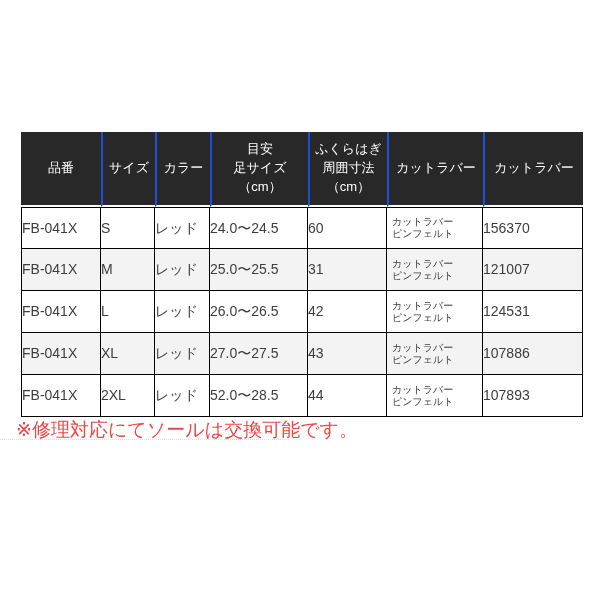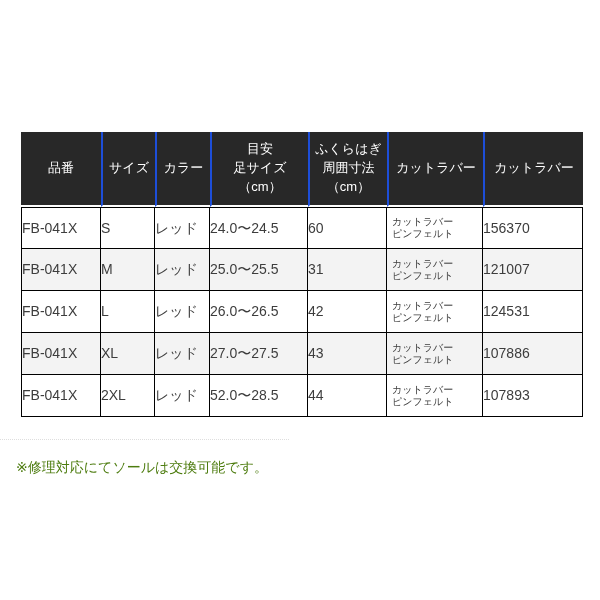--- a/index.html
+++ b/index.html
@@ -71,24 +71,23 @@
   .spec-table td.c-sole {
     text-align: left;
     padding-left: 5px;
     font-size: 10px;
     margin-left: 46px;
   }
   .footnote {
     position: absolute;
     left: 16px;
     top: 417px;
-    font-size: 14px;
-    color: #4d7c0f;
+    font-size: 19px;
+    color: #ef4444;
     line-height: 1.4;
-    margin-top: 41px;
   }
   .faint-line {
     position: absolute;
     left: 0;
     top: 439px;
     width: 289px;
     border-top: 1px dotted #dedede;
   }
 </style>
 </head>

